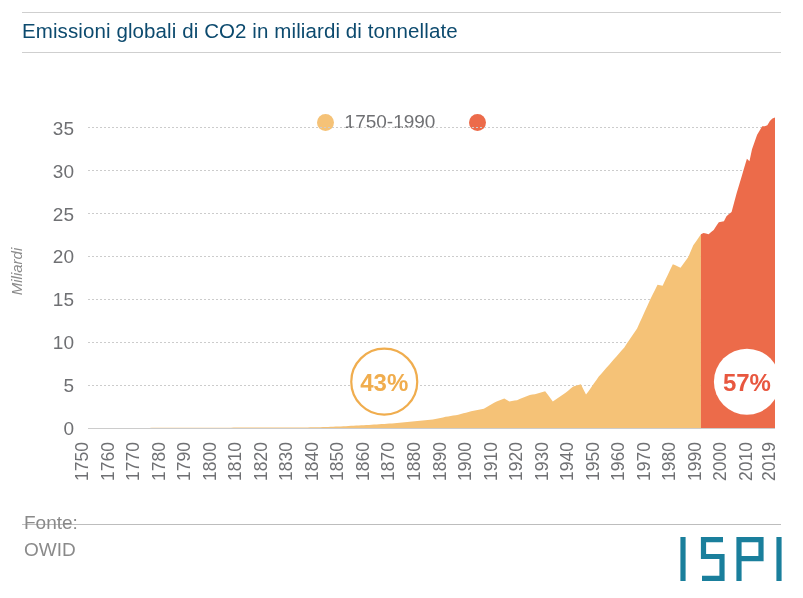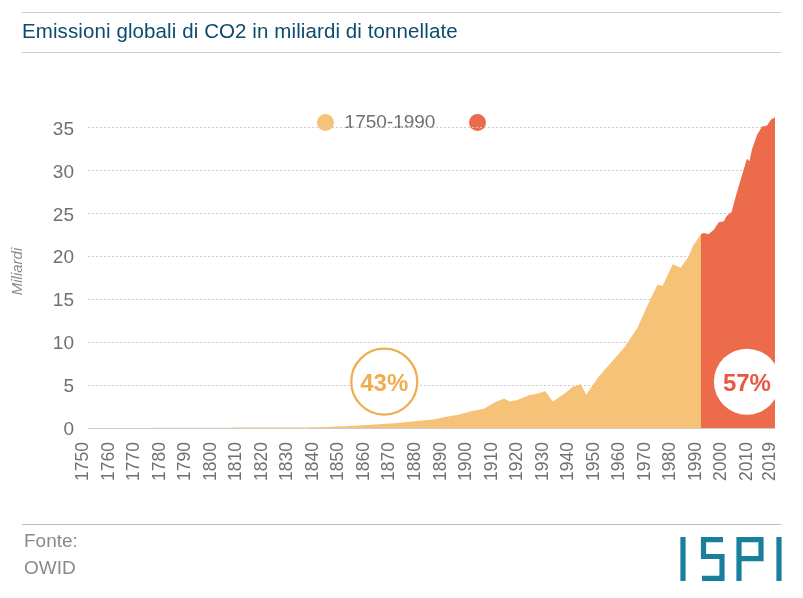--- a/index.html
+++ b/index.html
@@ -25,21 +25,21 @@
   .legend-item{display:flex;align-items:center;gap:11px;}
   .legend-dot{width:17px;height:17px;border-radius:50%;display:block;}
   .legend-label{font-size:19px;color:#6f7073;white-space:nowrap;}
 
   
   #plot-wrap{position:absolute;left:0;top:100px;width:803px;height:410px;}
   #plot-svg{display:block;}
 
   
   #rule-footer{position:absolute;left:22px;top:524px;width:759px;height:1px;background:#bdbdbd;}
-  #source-block{position:absolute;left:24px;top:528px;font-size:19px;color:#8a8a8a;line-height:1.42;}
+  #source-block{position:absolute;left:24px;top:510px;font-size:19px;color:#8a8a8a;line-height:1.42;}
   #logo{position:absolute;left:678px;top:533px;width:108px;height:52px;}
 </style>
 </head>
 <body>
 
 <div id="card">
 
   <div id="rule-top"></div>
   <div id="chart-title">Emissioni globali di CO2 in miliardi di tonnellate</div>
   <div id="rule-under-title"></div>

